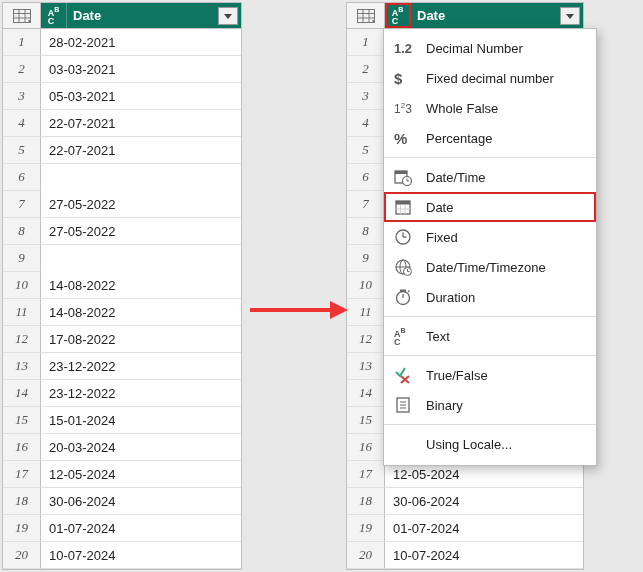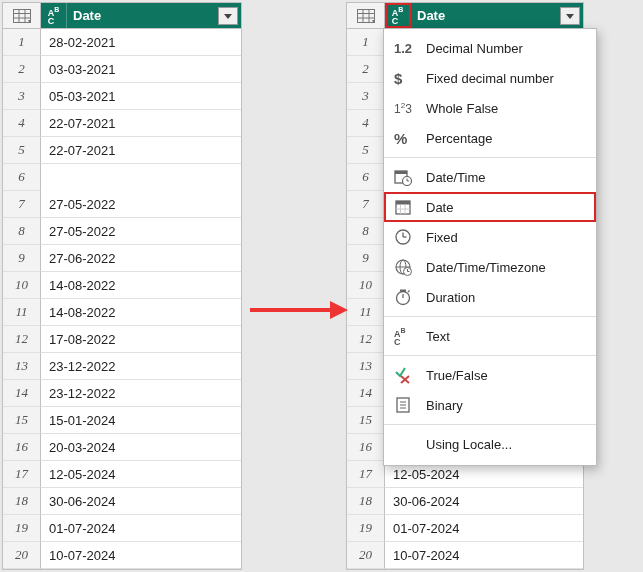--- a/index.html
+++ b/index.html
@@ -176,21 +176,20 @@
       <div class="row">
         <div class="rownum">7</div>
         <div class="cell">27-05-2022</div>
       </div>
       <div class="row">
         <div class="rownum">8</div>
         <div class="cell">27-05-2022</div>
       </div>
       <div class="row">
         <div class="rownum">9</div>
-        <div class="cell">27-06-2022</div>
       </div>
       <div class="row">
         <div class="rownum">10</div>
         <div class="cell">14-08-2022</div>
       </div>
       <div class="row">
         <div class="rownum">11</div>
         <div class="cell">14-08-2022</div>
       </div>
       <div class="row">

